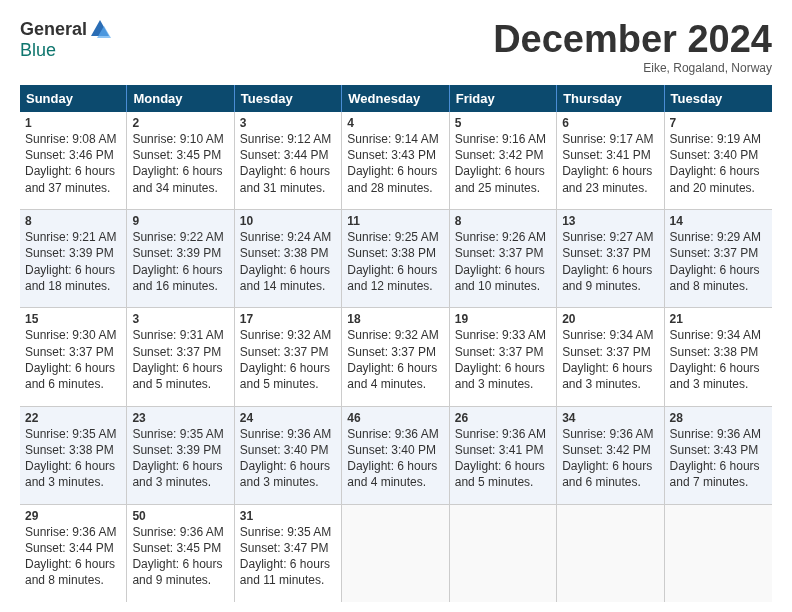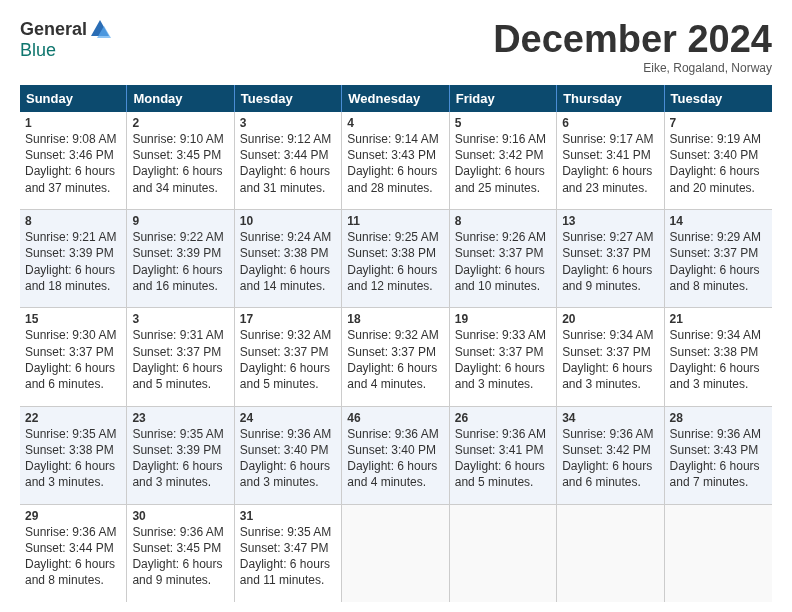--- a/index.html
+++ b/index.html
@@ -264,21 +264,21 @@
             <span class="day-num">28</span>
             <div class="cell-text">Sunrise: 9:36 AM<br>Sunset: 3:43 PM<br>Daylight: 6 hours<br>and 7 minutes.</div>
           </div>
         </div>
         <div class="cal-row">
           <div class="cal-cell">
             <span class="day-num">29</span>
             <div class="cell-text">Sunrise: 9:36 AM<br>Sunset: 3:44 PM<br>Daylight: 6 hours<br>and 8 minutes.</div>
           </div>
           <div class="cal-cell">
-            <span class="day-num">30</span>
+            <span class="day-num">50</span>
             <div class="cell-text">Sunrise: 9:36 AM<br>Sunset: 3:45 PM<br>Daylight: 6 hours<br>and 9 minutes.</div>
           </div>
           <div class="cal-cell">
             <span class="day-num">31</span>
             <div class="cell-text">Sunrise: 9:35 AM<br>Sunset: 3:47 PM<br>Daylight: 6 hours<br>and 11 minutes.</div>
           </div>
           <div class="cal-cell empty"></div>
           <div class="cal-cell empty"></div>
           <div class="cal-cell empty"></div>
           <div class="cal-cell empty"></div>

